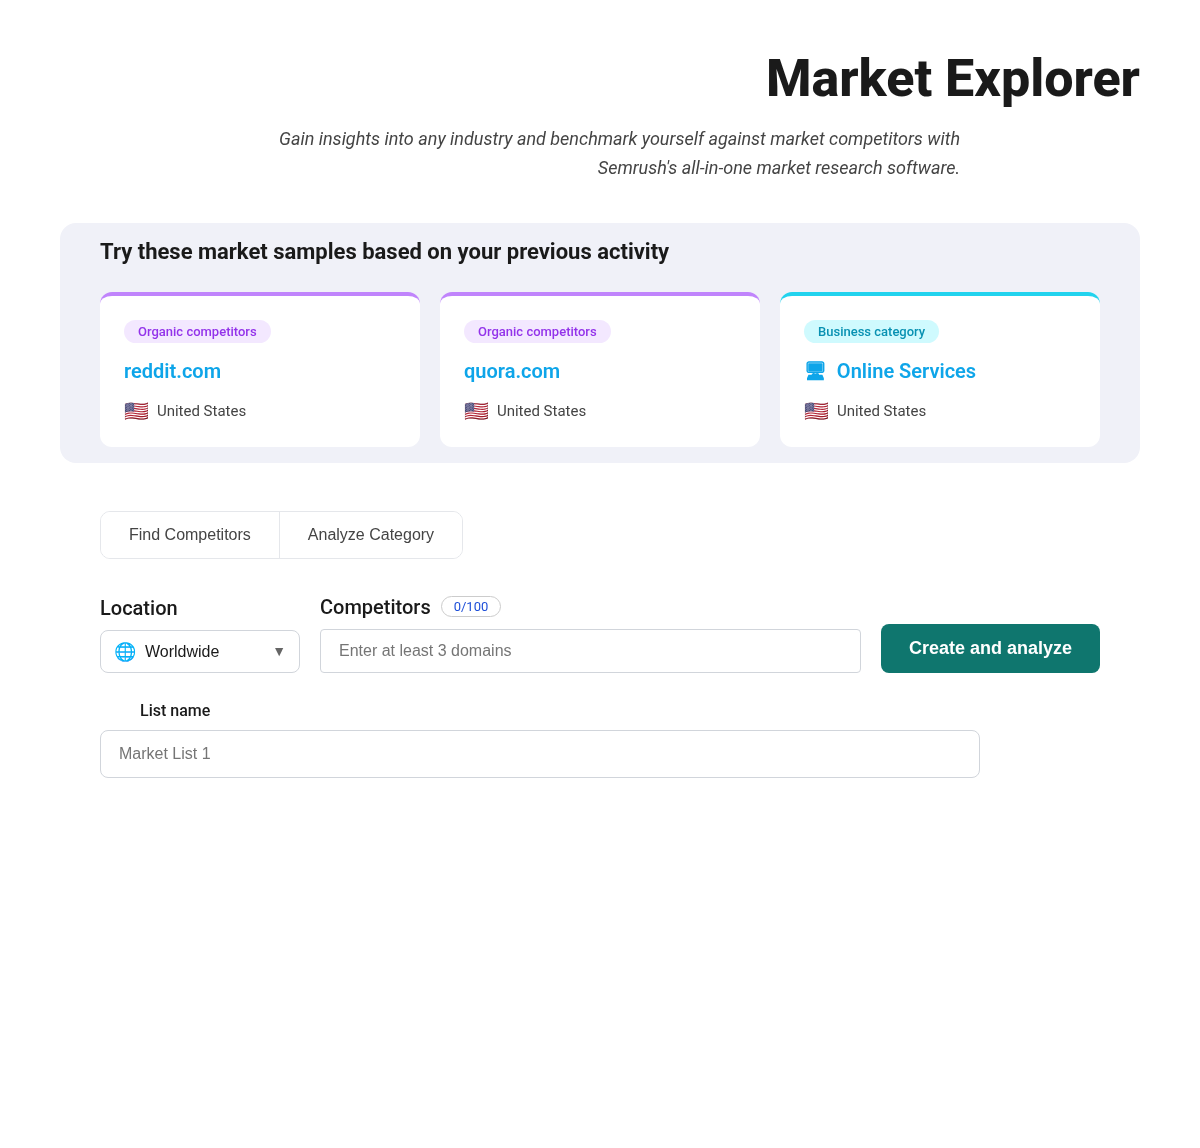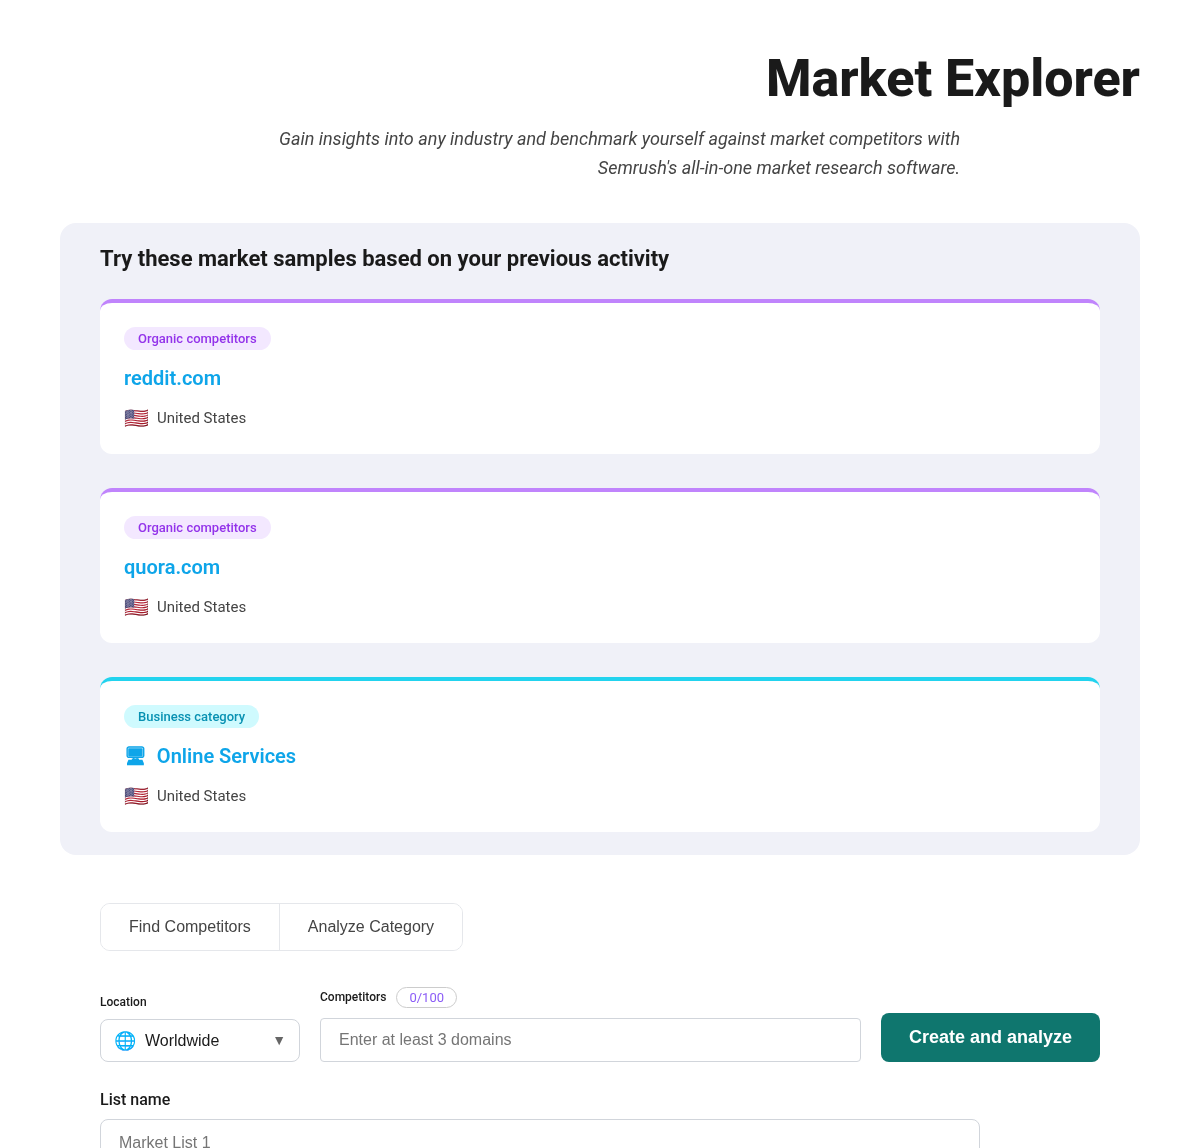--- a/index.html
+++ b/index.html
@@ -29,33 +29,33 @@
       line-height: 1.6;
       max-width: 720px;
       margin: 0 auto;
       font-style: italic;
     }
 
     
     .samples-section {
       background: #f0f1f8;
       border-radius: 16px;
-      padding: 23px 40px;
+      padding: 16px 40px;
       margin-bottom: 48px;
     }
     .samples-title {
       font-size: 22px;
       font-weight: 700;
       color: #1a1a1a;
       margin-bottom: 28px;
     }
     .samples-grid {
       display: grid;
-      grid-template-columns: repeat(1, 1fr);
-      gap: 34px;
+      grid-template-columns: repeat(3, 1fr);
+      gap: 20px;
     }
     .sample-card {
       background: #fff;
       border-radius: 12px;
       padding: 24px;
       border-top: 4px solid #c084fc;
       cursor: pointer;
       transition: box-shadow 0.2s;
     }
     .sample-card:last-child {
@@ -153,36 +153,36 @@
       align-items: flex-end;
       gap: 20px;
       margin-bottom: 28px;
     }
     .form-group {
       display: flex;
       flex-direction: column;
       gap: 10px;
     }
     .form-label {
-      font-size: 12px;
+      font-size: 20px;
       font-weight: 500;
       color: #1a1a1a;
     }
     .competitors-label-row {
       display: flex;
       align-items: center;
       gap: 10px;
     }
     .competitors-count {
       display: inline-block;
       border: 1.5px solid #ccc;
       border-radius: 20px;
       padding: 2px 12px;
       font-size: 13px;
-      color: #8b5cf6;
+      color: #1d4ed8;
     }
 
     .location-select-wrapper {
       position: relative;
       display: flex;
       align-items: center;
     }
     .location-select {
       appearance: none;
       border: 1.5px solid #d1d5db;
@@ -234,20 +234,21 @@
 
     
     .list-name-section {
       margin-top: 4px;
     }
     .list-name-label {
       font-size: 16px;
       font-weight: 500;
       color: #1a1a1a;
       margin-bottom: 10px;
+      margin-left: 40px;
     }
     .list-name-input {
       border: 1.5px solid #d1d5db;
       border-radius: 8px;
       padding: 14px 18px;
       font-size: 16px;
       color: #ccc;
       width: 100%;
       max-width: 880px;
       outline: none;

